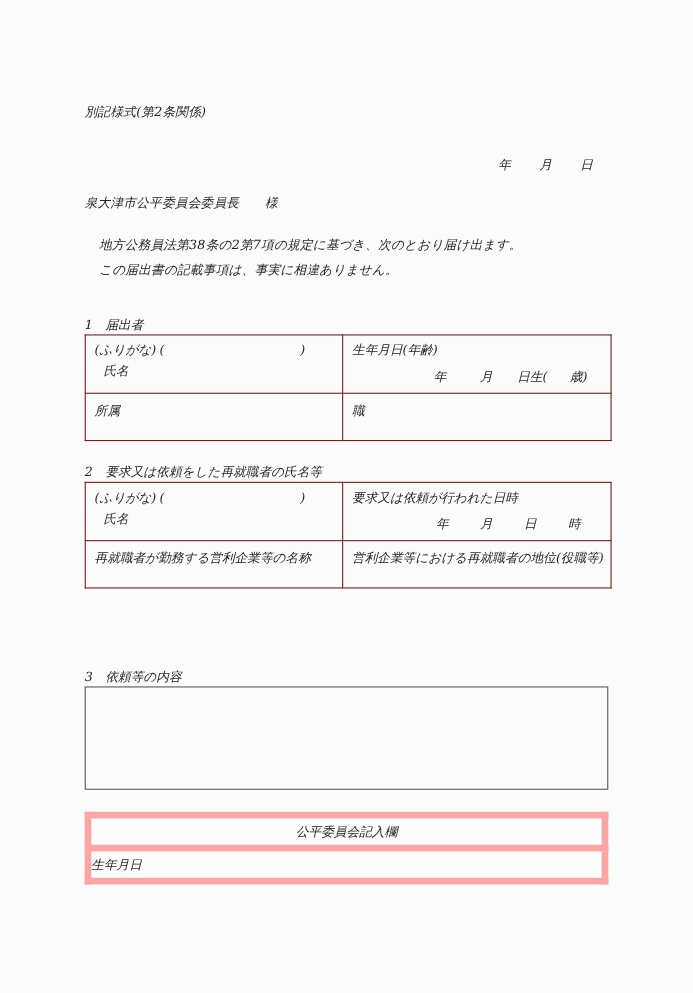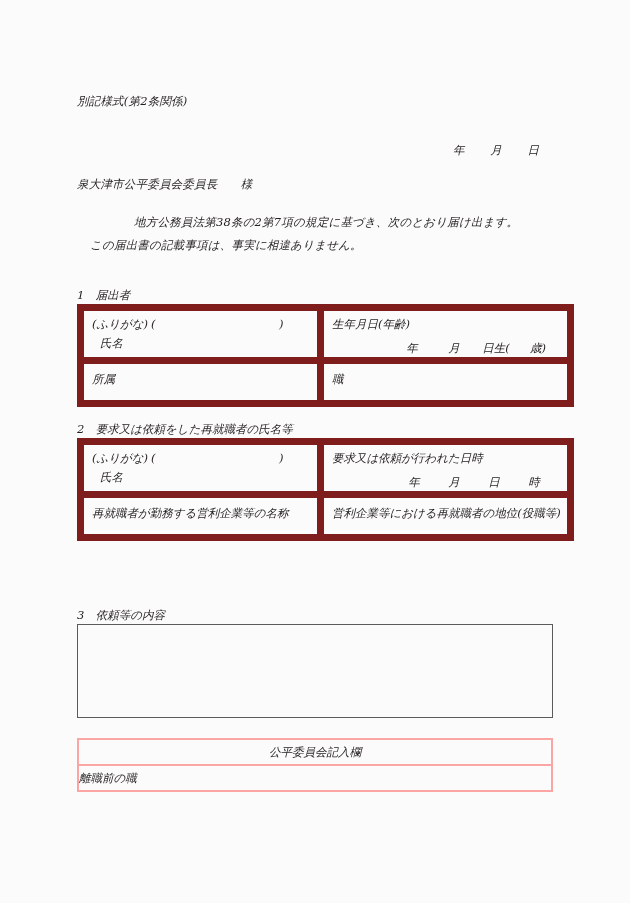--- a/index.html
+++ b/index.html
@@ -41,21 +41,21 @@
 
   .date-line {
     position: absolute;
     display: flex;
     font-size: 11.5px;
   }
   #header-date { left: 440px; top: 127px; width: 112px; }
   #header-date .seg { width: 37.33px; text-align: center; }
 
   #addressee   { left: 77px;  top: 163px; font-size: 11.5px; text-align: right; }
-  #body-line-1 { left: 90px;  top: 201px; font-size: 11.5px; margin-left: 44px; }
+  #body-line-1 { left: 90px;  top: 201px; font-size: 11.5px; }
   #body-line-2 { left: 90px;  top: 224px; font-size: 11.5px; }
 
   
   .section-heading {
     position: absolute;
     font-size: 11.5px;
     white-space: pre;
   }
   #sec1-heading { left: 77px; top: 272px; }
   #sec2-heading { left: 77px; top: 406px; }
@@ -64,21 +64,21 @@
   
   .tbl {
     position: absolute;
     left: 77px;
     width: 476px;
     border-collapse: collapse;
     table-layout: fixed;
     font-size: 11.5px;
   }
   .tbl td {
-    border: 7px solid #7f1d1d;
+    border: 1px solid #7f1d1d;
     vertical-align: top;
     padding: 0;
     position: relative;
   }
   .cell-pad {
     position: relative;
     height: 100%;
     padding: 6px 8px 0 8px;
     box-sizing: border-box;
   }
@@ -144,21 +144,21 @@
   #table-committee {
     position: absolute;
     left: 77px;
     top: 722px;
     width: 476px;
     border-collapse: collapse;
     table-layout: fixed;
     font-size: 11.5px;
   }
   #table-committee td {
-    border: 2px solid #fca5a5;
+    border: 6px solid #fca5a5;
     padding: 0;
     height: 24px;
     vertical-align: middle;
   }
   .committee-head {
     text-align: center;
   }
   .committee-row-label {
     padding-left: 8px;
   }
@@ -273,19 +273,19 @@
 
   <table id="table-committee">
     <tbody>
         <tr>
       <td class="committee-head">
         <span>公平委員会記入欄</span>
       </td>
     </tr>
     <tr>
       <td class="committee-row-label">
-        <span>離職前の職</span>
+        <span>生年月日</span>
       </td>
     </tr>
   </tbody>
     </table>
 
 </div>
 
 </body></html>

